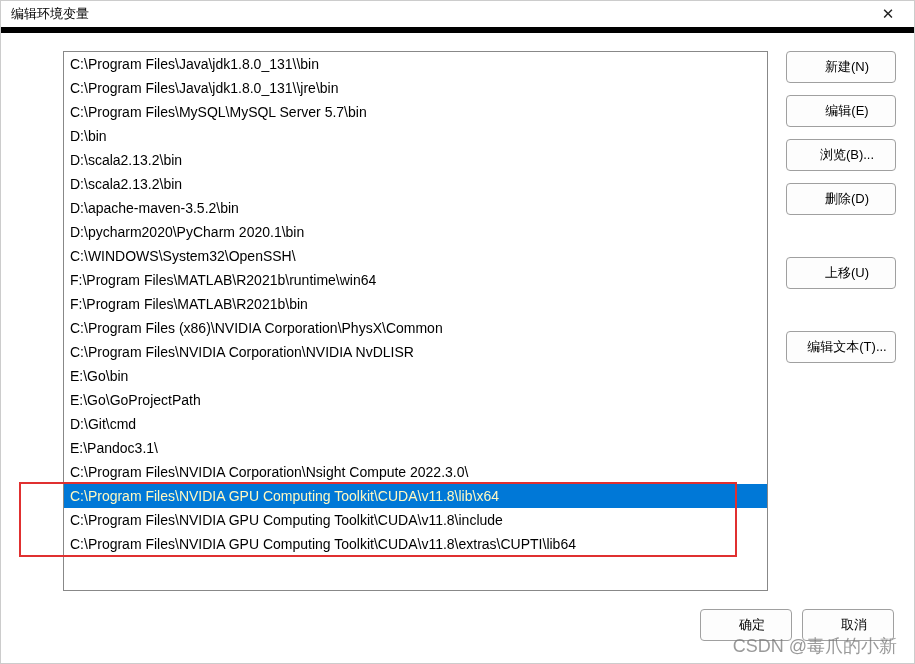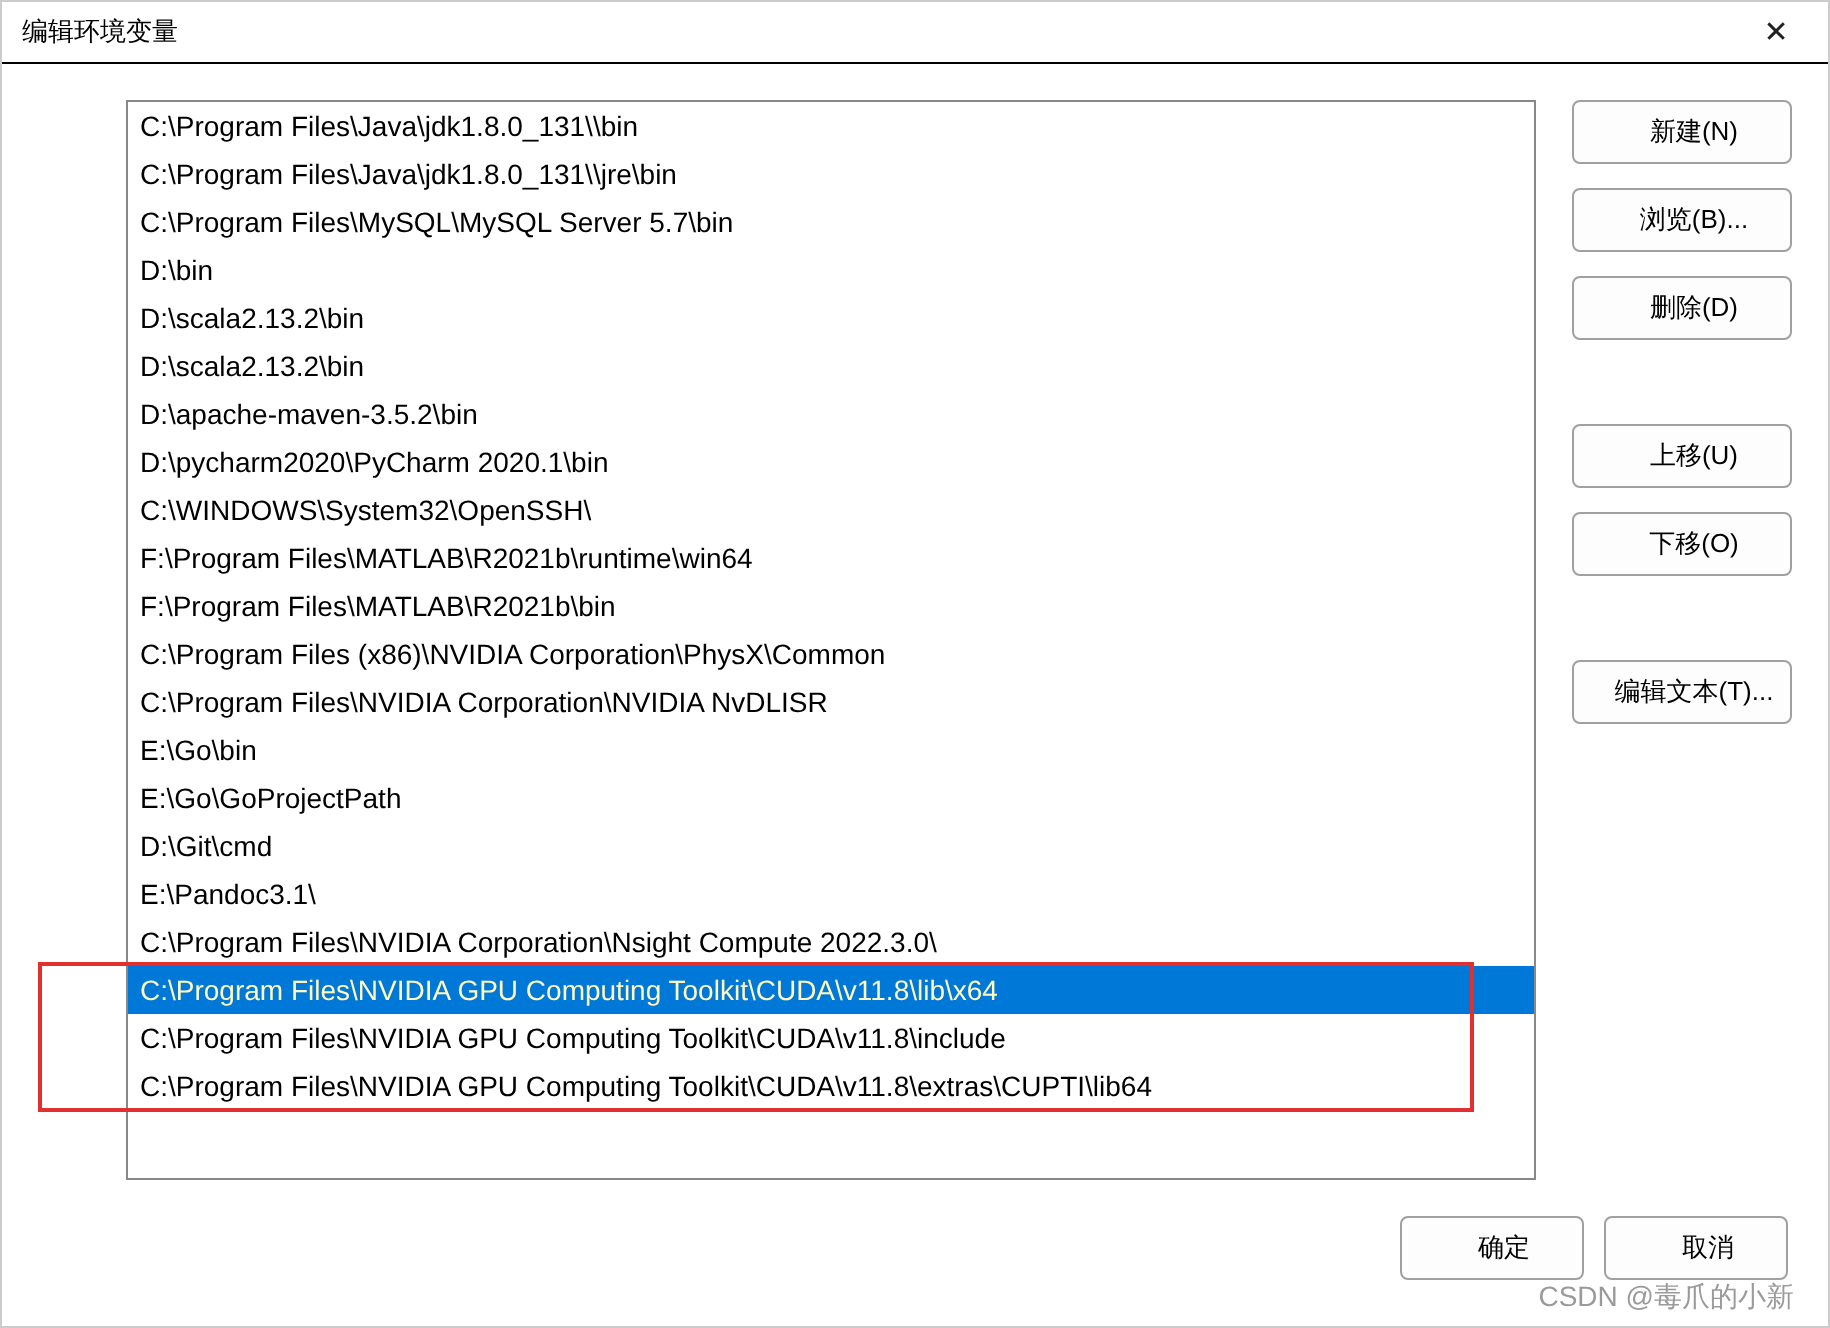--- a/index.html
+++ b/index.html
@@ -19,21 +19,21 @@
       display: flex;
       flex-direction: column;
       border: 1px solid #ccc;
     }
     .titlebar {
       height: 32px;
       display: flex;
       align-items: center;
       justify-content: space-between;
       padding: 0 6px 0 10px;
-      border-bottom: 1px solid #000000;
+      border-bottom: 6px solid #000000;
       text-align: right;
     }
     .titlebar-title {
       font-size: 13px;
       color: #000;
     }
     .close-btn {
       width: 40px;
       height: 26px;
       display: flex;
@@ -114,21 +114,21 @@
       align-items: flex-start;
       justify-content: flex-end;
       padding: 0 20px;
       gap: 10px;
     }
     .footer .btn { width: 92px; }
     .watermark {
       position: absolute;
       right: 18px;
       bottom: 6px;
-      font-size: 14px;
+      font-size: 18px;
       color: rgba(120,120,120,0.75);
       pointer-events: none;
       z-index: 20;
     }
     
     .listbox::-webkit-scrollbar { width: 16px; }
     .listbox::-webkit-scrollbar-track { background: #f0f0f0; }
     .listbox::-webkit-scrollbar-thumb { background: #c0c0c0; border: 2px solid #f0f0f0; }
     .listbox::-webkit-scrollbar-button { background: #f0f0f0; height: 16px; }
   </style>
@@ -168,24 +168,24 @@
             <div class="list-item selected">C:\Program Files\NVIDIA GPU Computing Toolkit\CUDA\v11.8\lib\x64</div>
             <div class="list-item">C:\Program Files\NVIDIA GPU Computing Toolkit\CUDA\v11.8\include</div>
             <div class="list-item">C:\Program Files\NVIDIA GPU Computing Toolkit\CUDA\v11.8\extras\CUPTI\lib64</div>
           </div>
       </div>
       <div class="highlight-box"></div>
     </div>
 
     <div class="sidebar">
       <button class="btn">新建(N)</button>
+      <button class="btn">编辑(E)</button>
       <button class="btn">浏览(B)...</button>
       <button class="btn">删除(D)</button>
       <button class="btn gap-big">上移(U)</button>
-      <button class="btn">下移(O)</button>
       <button class="btn gap-big">编辑文本(T)...</button>
     </div>
 
   </div>
 
   <div class="footer">
     <button class="btn">确定</button>
     <button class="btn">取消</button>
   </div>
 

